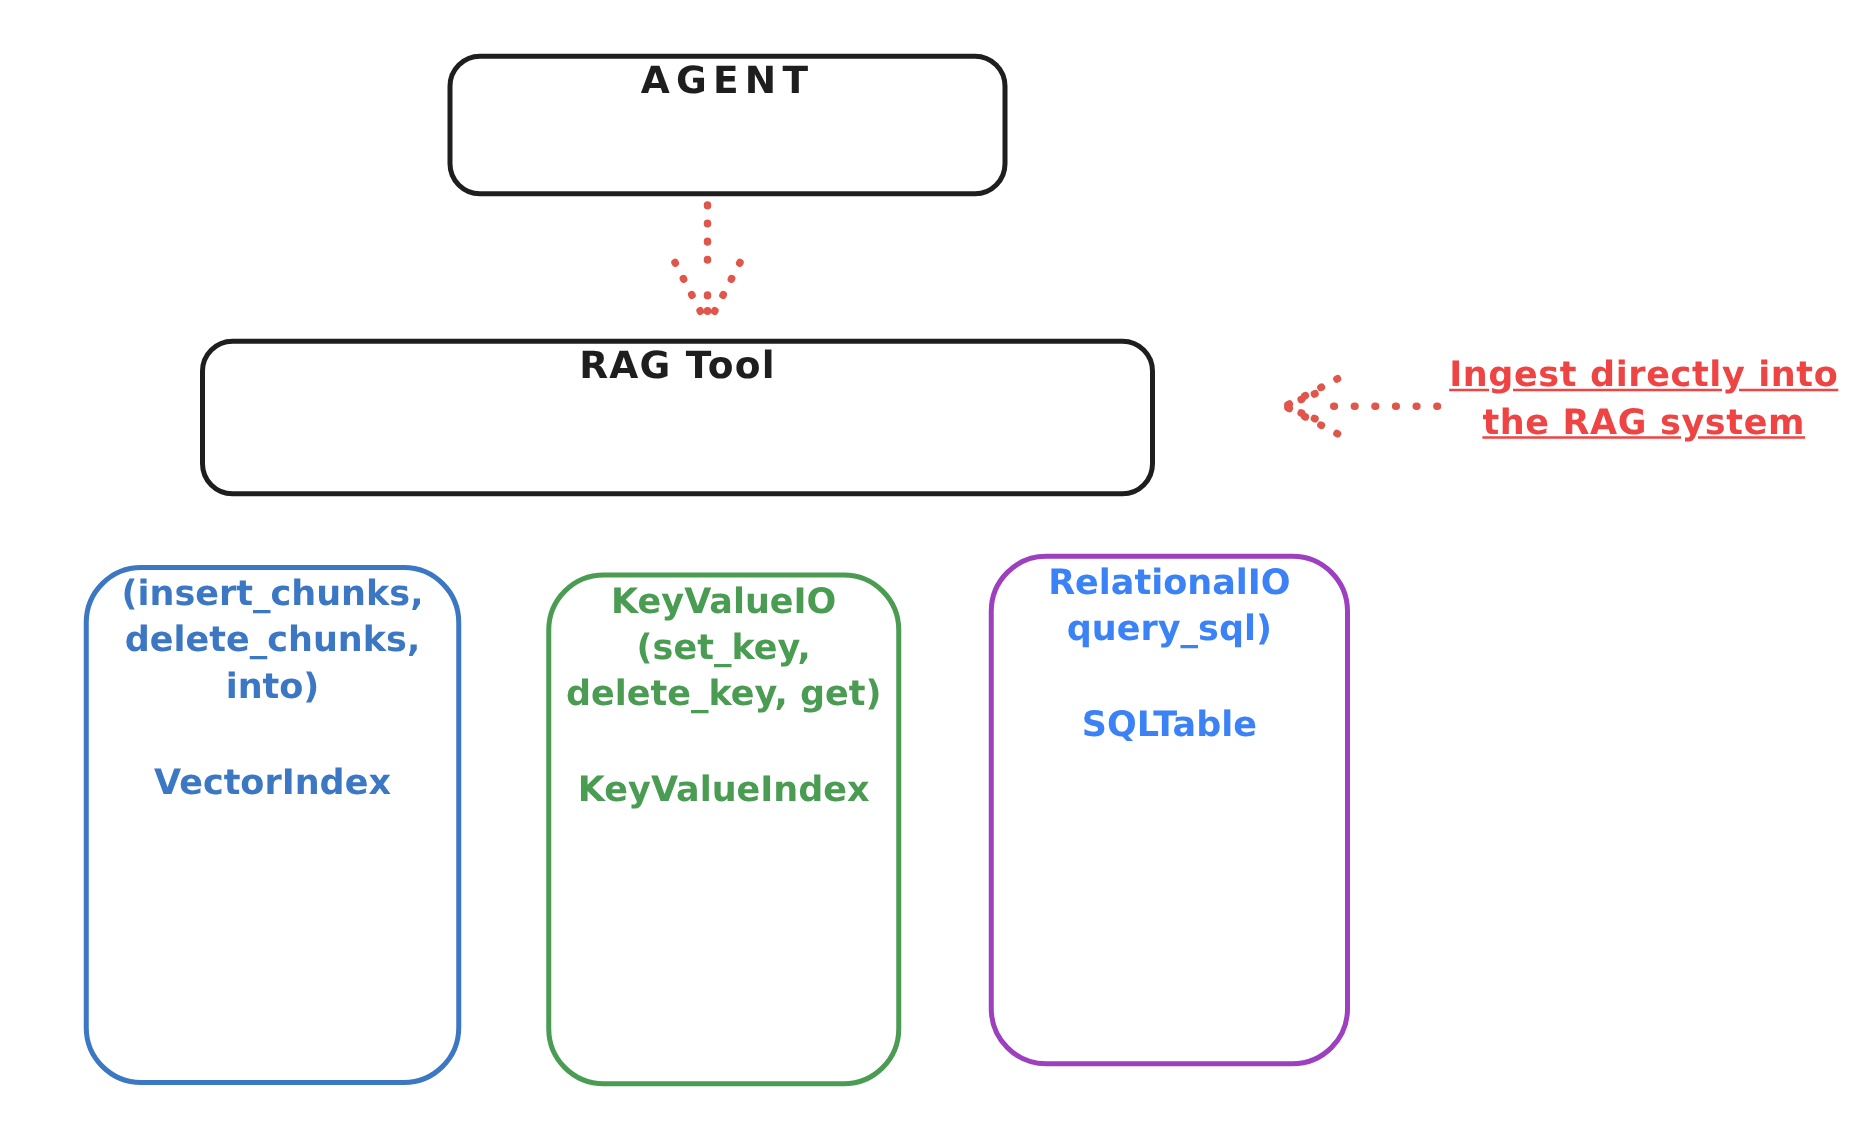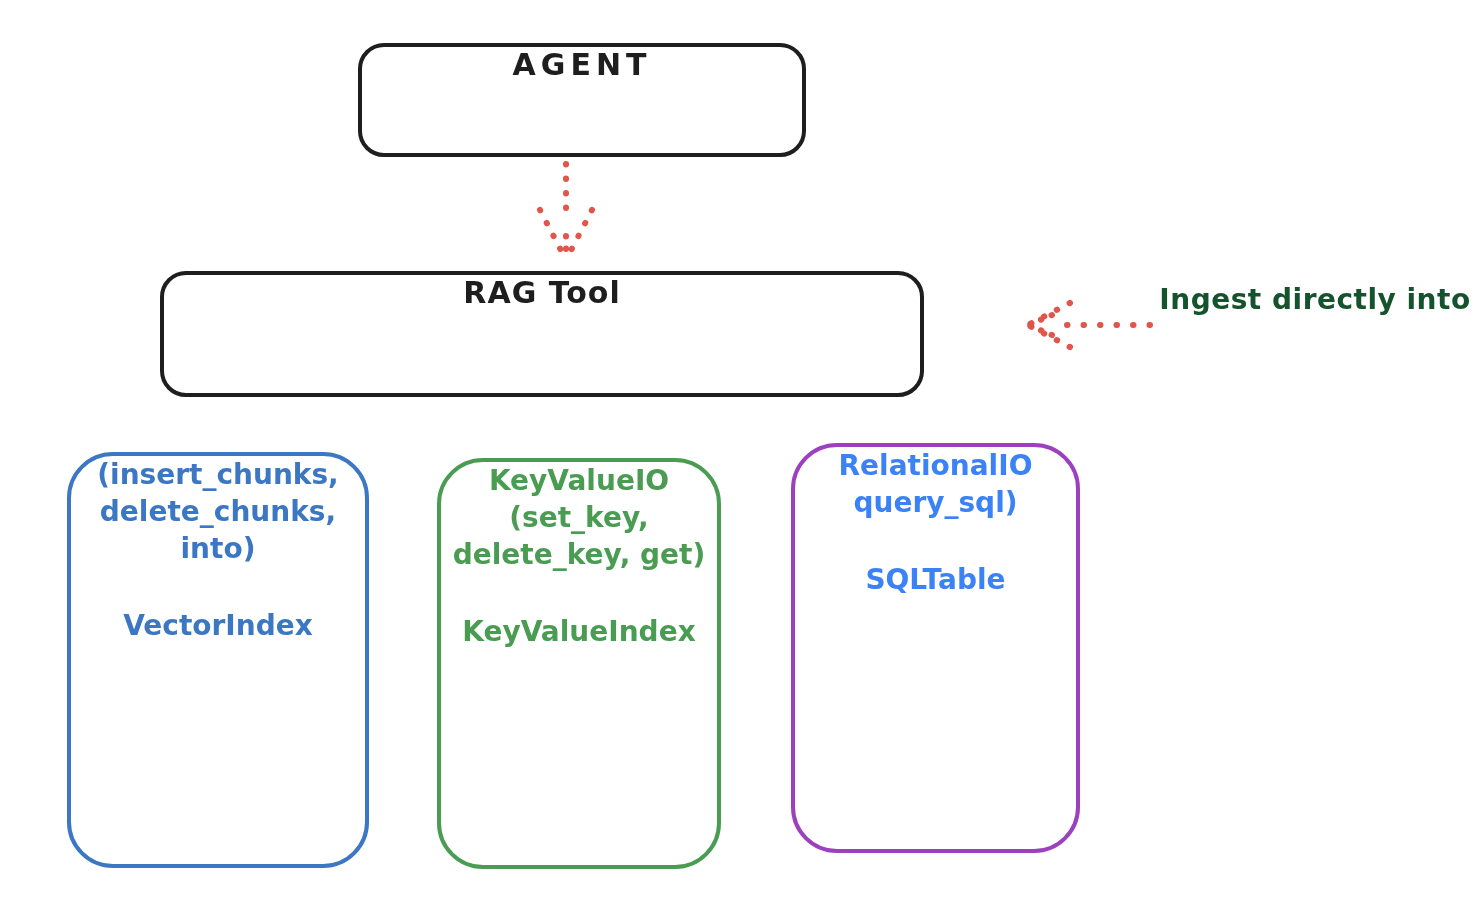--- a/index.html
+++ b/index.html
@@ -95,22 +95,23 @@
   <svg class="arrow-svg arrow-left-svg" viewBox="0 0 140 60" style="color: rgb(224, 86, 74);">
     <g stroke="currentColor" fill="none" stroke-width="6" stroke-linecap="round">
       <path d="M134 30 L38 30" stroke-dasharray="0.5 16"></path>
       <path d="M54 8 L12 30" stroke-dasharray="0.5 14"></path>
       <path d="M54 52 L12 30" stroke-dasharray="0.5 14"></path>
       <path d="M36 20 L12 30" stroke-dasharray="0.5 11"></path>
       <path d="M36 40 L12 30" stroke-dasharray="0.5 11"></path>
     </g>
   </svg>
 
-  <div class="annotation" style="color: #14532d;">
+  <div class="annotation" style="color: #ef4444; text-decoration: underline;">
     <div>Ingest directly into</div>
+    <div>the RAG system</div>
   </div>
 
   <div class="node backend-node backend-vector" style="color: rgb(59, 119, 194); border-color: rgb(59, 119, 194);">
     <div class="backend-body">
       <div>(insert_chunks,</div>
       <div>delete_chunks,</div>
       <div>into)</div>
       <div class="index-label">VectorIndex</div>
     </div>
   </div>

